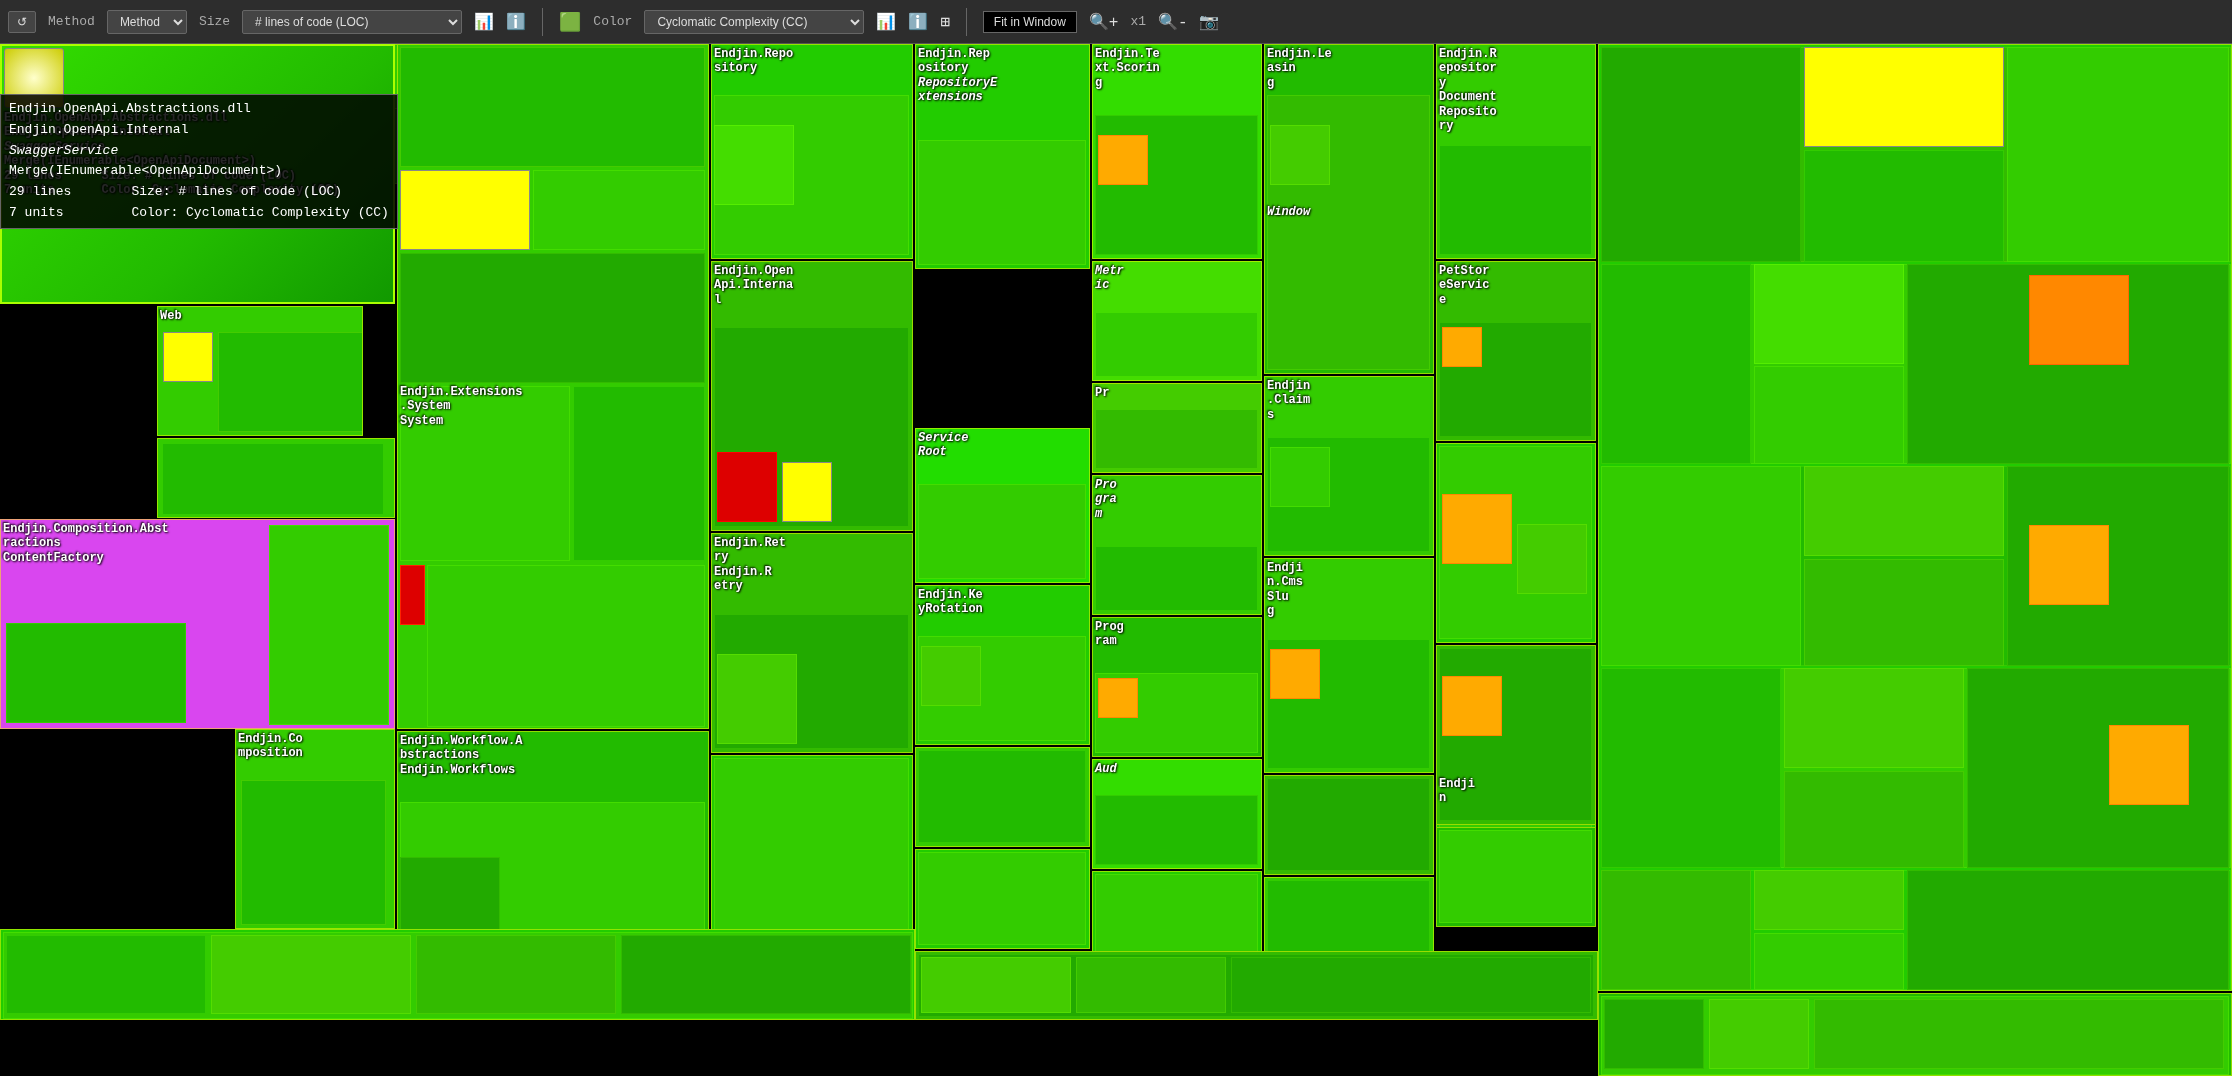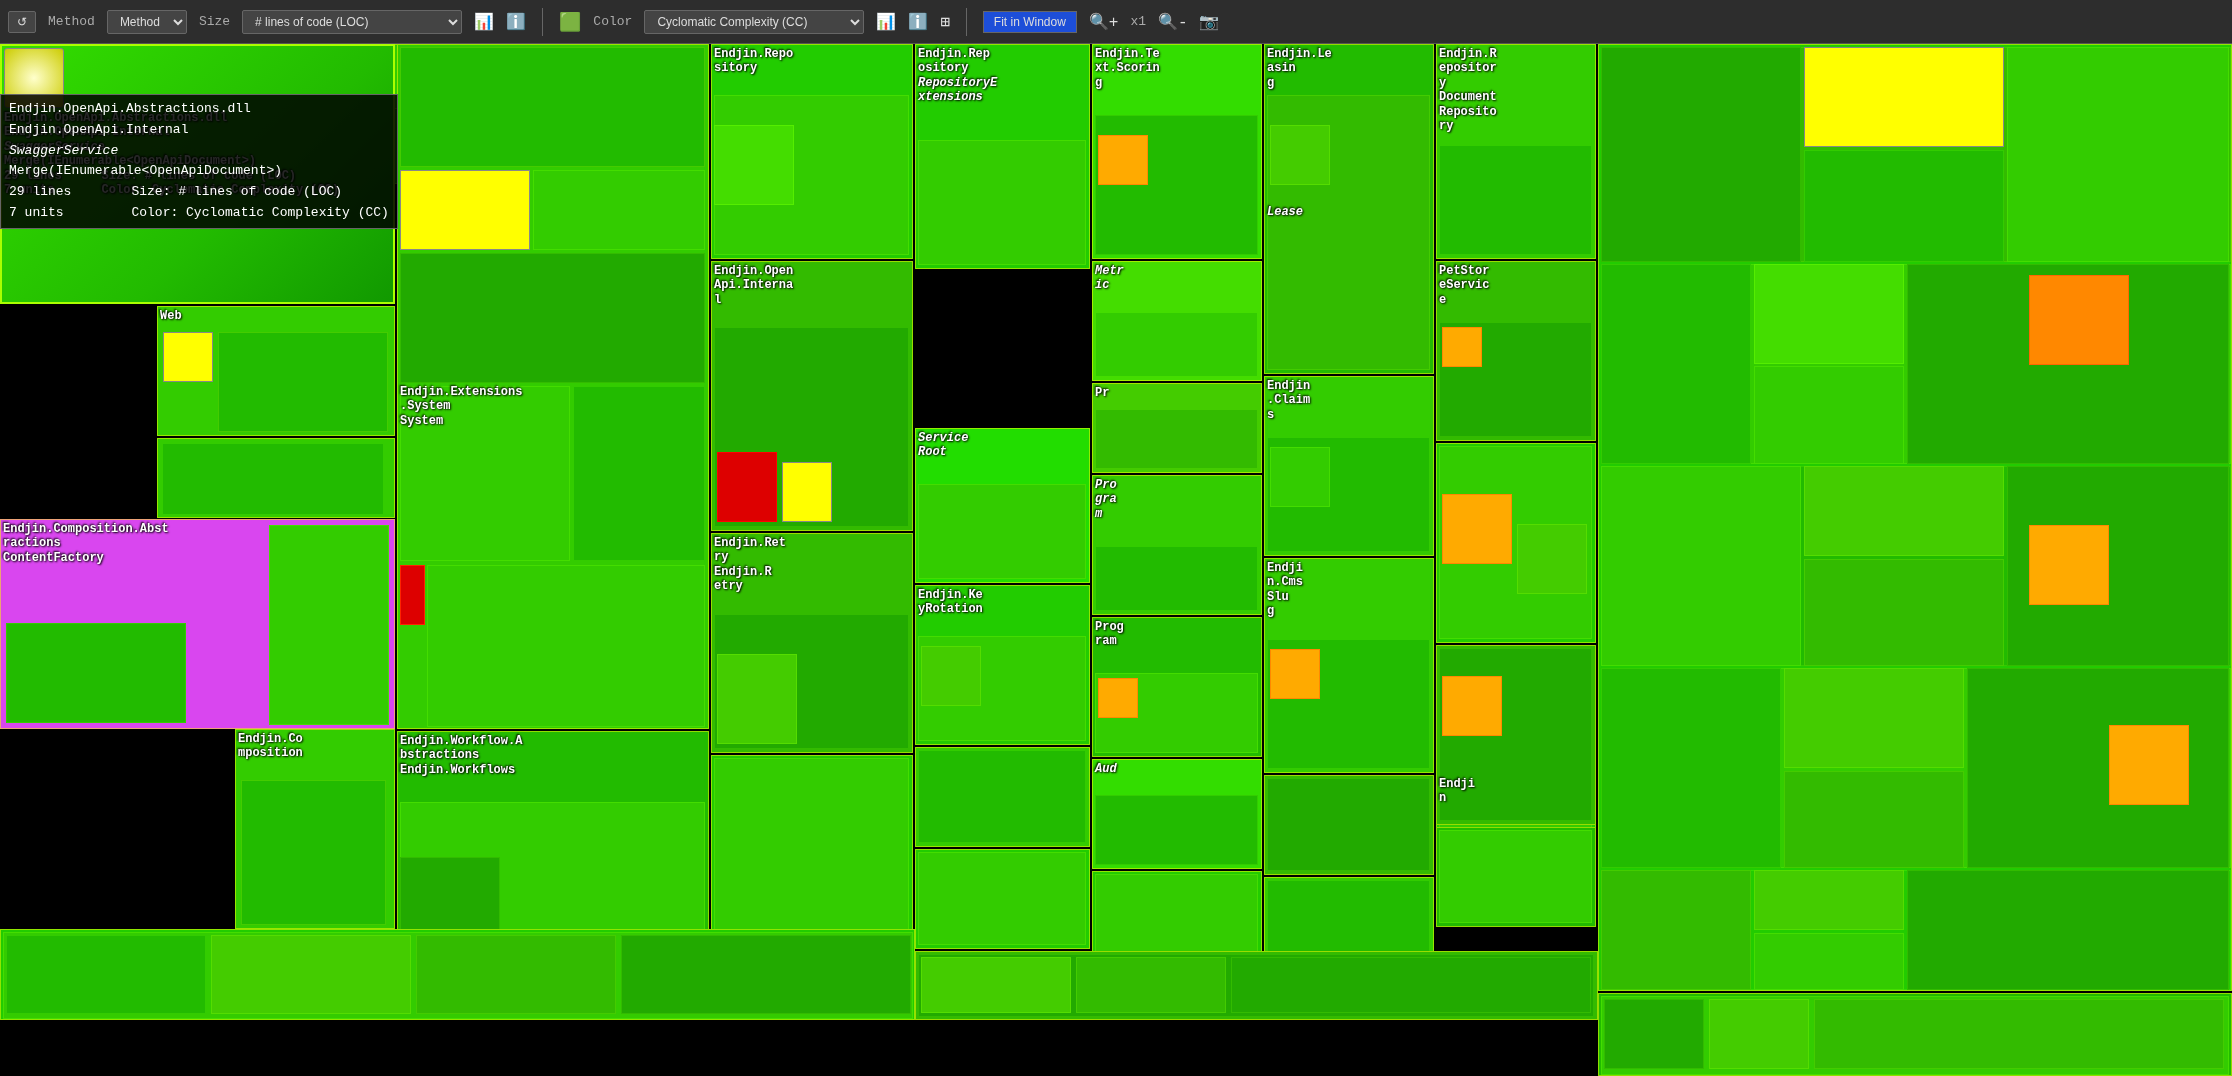--- a/index.html
+++ b/index.html
@@ -35,21 +35,21 @@
       border-radius: 2px;
       min-width: 80px;
     }
     .toolbar-select-wide {
       min-width: 220px;
     }
     .toolbar-label { color: #aaa; font-size: 13px; }
     .toolbar-sep { width: 1px; height: 28px; background: #666; margin: 0 4px; }
     .toolbar-icon { font-size: 16px; cursor: pointer; }
     .fit-btn {
-      background: #1d4ed8;
+      background: #000000;
       border: 1px solid #666;
       color: #ddd;
       padding: 3px 10px;
       font-size: 12px;
       cursor: pointer;
     }
 
     .treemap-container {
       position: relative;
       width: 2232px;
@@ -171,21 +171,21 @@
             <div>Size: # lines of code (LOC)</div>
             <div>Color: Cyclomatic Complexity (CC)</div>
           </div>
       </div>
     </div>
 
     <div style="position:absolute;left:2px;top:2px;width:60px;height:60px;background:radial-gradient(circle, #ffffcc, #cccc00);border:1px solid #888;border-radius:3px;"></div>
   </div>
 
 
-  <div class="treemap-cell" style="left:157px;top:262px;width:238px;height:130px;background:#33cc00;">
+  <div class="treemap-cell" style="left:157px;top:262px;width:206px;height:130px;background:#33cc00;">
     <div class="cell-label">Web</div>
     <div style="position:absolute;left:5px;top:25px;width:50px;height:50px;background:#ffff00;border:1px solid #888;"></div>
     <div style="position:absolute;left:60px;top:25px;width:170px;height:100px;background:#22bb00;border:1px solid #44cc00;"></div>
   </div>
 
   <div class="treemap-cell" style="left:0;top:475px;width:395px;height:210px;background:#d946ef;">
     <div class="cell-label">Endjin.Composition.Abst<br>ractions<br><span style="">ContentFactory</span></div>
     <div style="position:absolute;right:5px;top:5px;width:120px;height:200px;background:#33cc00;border:1px solid #44dd00;"></div>
     <div style="position:absolute;left:5px;bottom:5px;width:180px;height:100px;background:#22bb00;border:1px solid #33cc00;"></div>
   </div>
@@ -244,21 +244,21 @@
   </div>
 
   <div class="treemap-cell" style="left:1092px;top:0;width:170px;height:215px;background:#33dd00;">
     <div class="cell-label">Endjin.Te<br>xt.Scorin<br>g</div>
     <div style="position:absolute;left:2px;top:70px;width:163px;height:140px;background:#22bb00;border:1px solid #33cc00;"></div>
     <div style="position:absolute;left:5px;top:90px;width:50px;height:50px;background:#ffaa00;border:1px solid #ff8800;"></div>
   </div>
 
   <div class="treemap-cell" style="left:1264px;top:0;width:170px;height:330px;background:#22bb00;">
     <div class="cell-label">Endjin.Le<br>asin<br>g</div>
-    <div class="cell-label italic" style="top:160px;">Lease</div>
+    <div class="cell-label italic" style="top:160px;">Window</div>
     <div style="position:absolute;left:2px;top:50px;width:163px;height:275px;background:#33bb00;border:1px solid #44cc00;"></div>
     <div style="position:absolute;left:5px;top:80px;width:60px;height:60px;background:#44cc00;border:1px solid #55dd00;"></div>
   </div>
 
   <div class="treemap-cell" style="left:1436px;top:0;width:160px;height:215px;background:#33cc00;">
     <div class="cell-label">Endjin.R<br>epositor<br>y<br>Document<br>Reposito<br>ry</div>
     <div style="position:absolute;left:2px;top:100px;width:153px;height:110px;background:#22bb00;border:1px solid #33cc00;"></div>
   </div>
 
 

